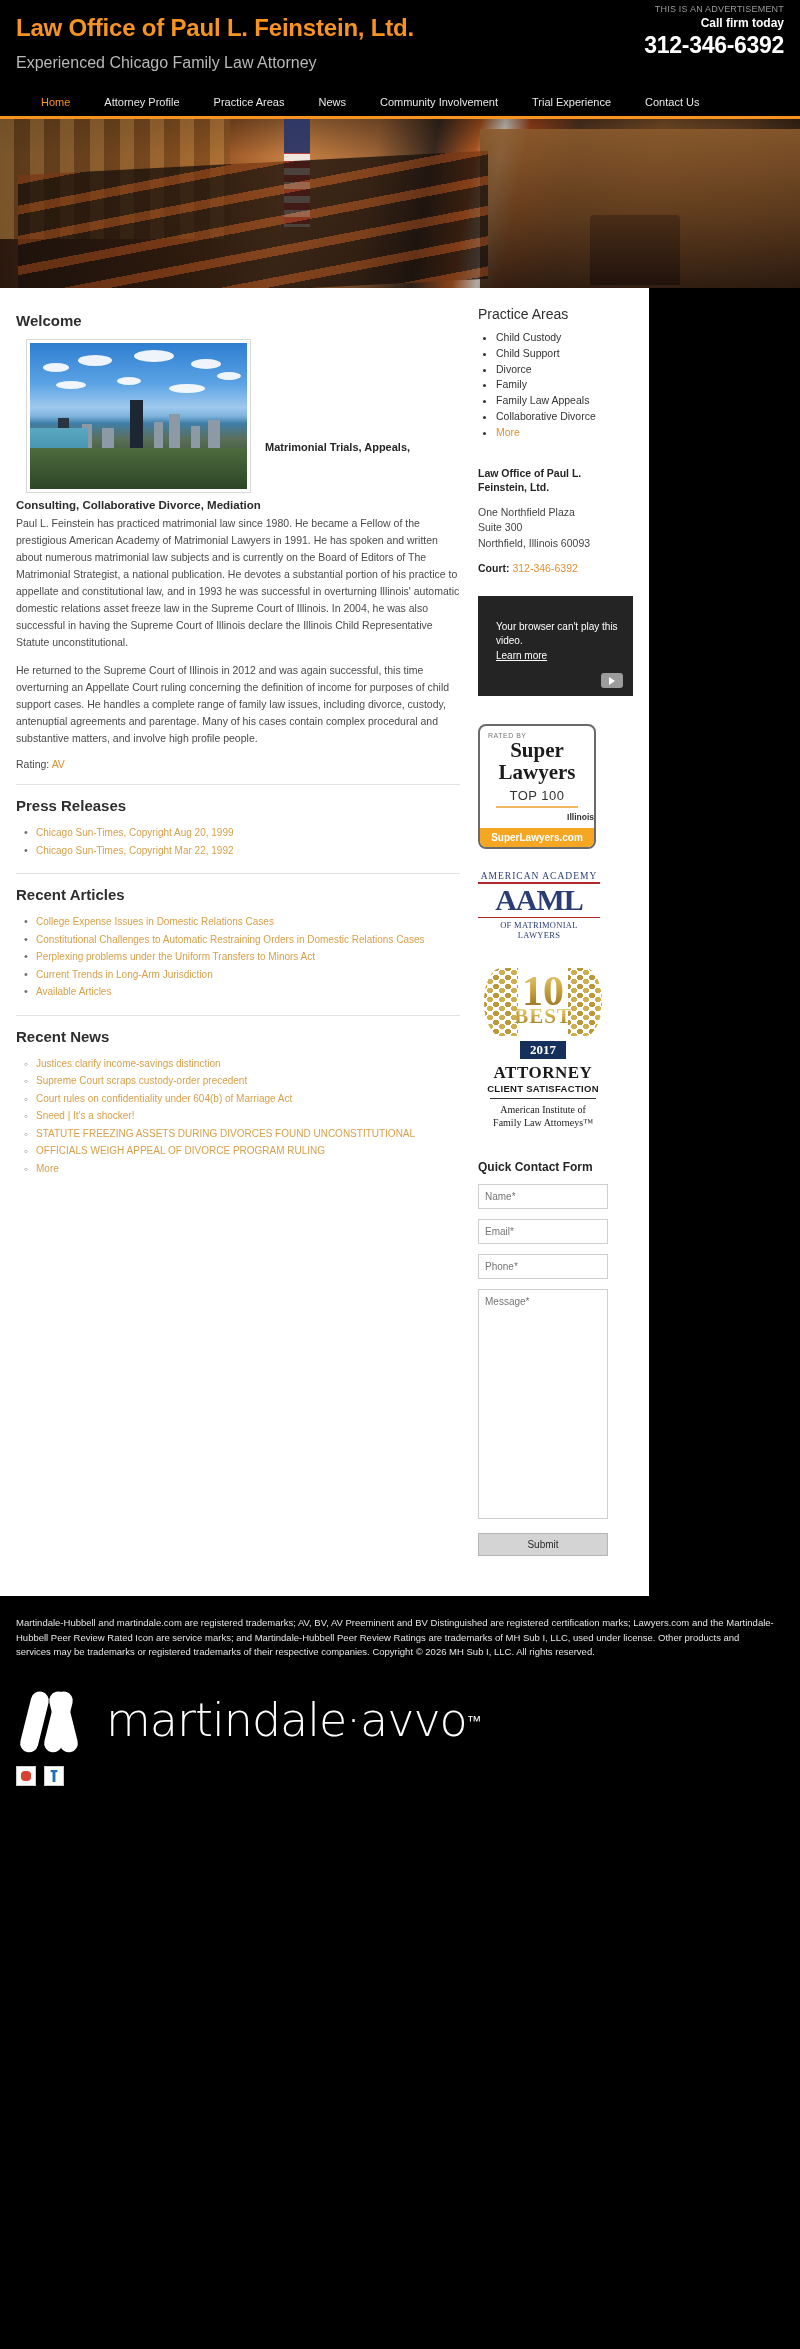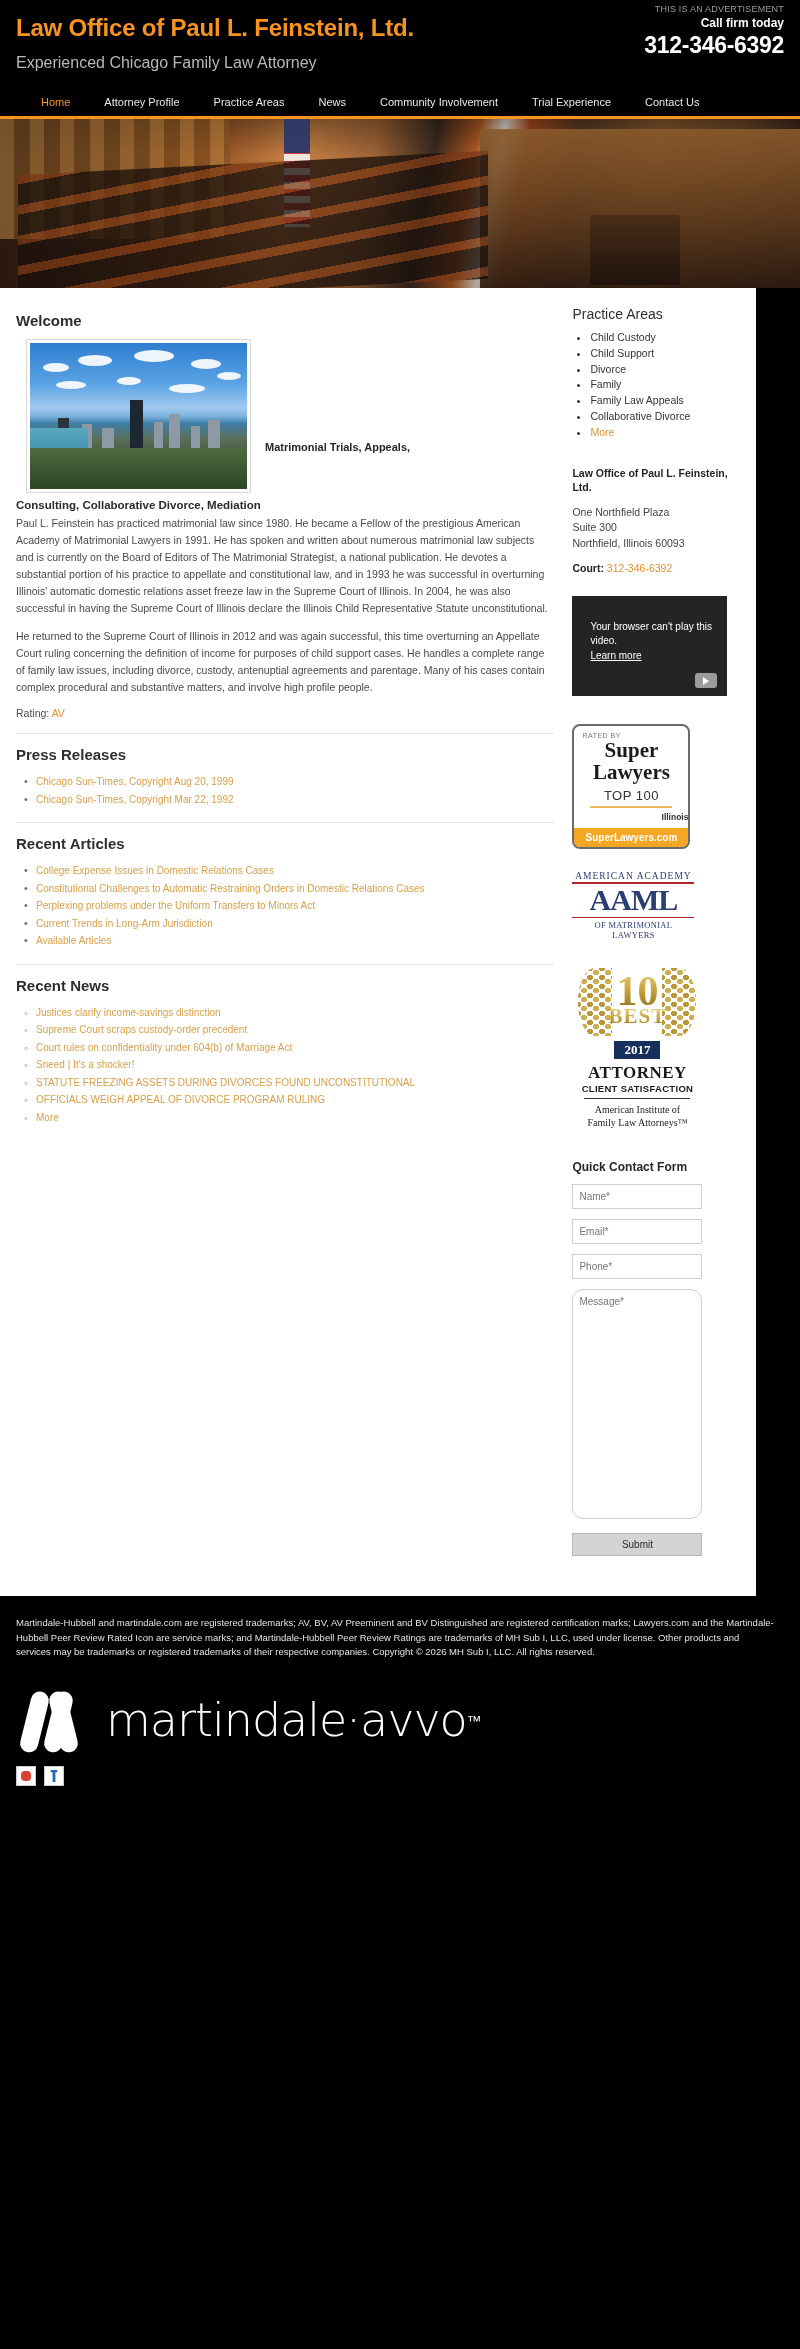--- a/index.html
+++ b/index.html
@@ -101,21 +101,21 @@
   }
   .hero-chair {
     position:absolute; right: 120px; top: 96px; width: 90px; height: 70px;
     background: linear-gradient(180deg,#4a2d18,#20130c);
     border-radius: 4px 4px 0 0;
   }
 
   
   .content-wrap {
     background: #fff;
-    width: 756px;
+    width: 649px;
     padding: 16px 16px 40px 16px;
     display: flex;
     gap: 0;
   }
   .main-col { width: 590px; padding-right: 18px; }
   .side-col { width: 178px; padding-top: 2px; }
 
   h2.section-title {
     font-size: 15px;
     color: #2e2e2e;
@@ -278,21 +278,21 @@
     width: 130px;
     border: 1px solid #cfcfcf;
     font-family: "Liberation Sans", sans-serif;
     font-size: 10px;
     color: #777;
     padding: 6px 6px;
     margin-bottom: 10px;
     background: #fff;
     display: block;
   }
-  .qcf textarea { height: 230px; resize: none; border-radius: 11px; }
+  .qcf textarea { height: 230px; resize: none; }
   .qcf .submit-btn {
     width: 130px; background: #d4d4d4; border: 1px solid #b5b5b5;
     font-family:"Liberation Sans", sans-serif; font-size: 10px; color: #2b2b2b;
     padding: 5px 0; cursor: pointer; margin-top: 4px;
   }
 
   
   .footer { background: #000; padding: 20px 16px 26px 16px; }
   .footer-legal { color: #e4e4e4; font-size: 9.5px; line-height: 1.55; max-width: 760px; }
   .footer-logo { display: flex; align-items: center; margin-top: 28px; }

